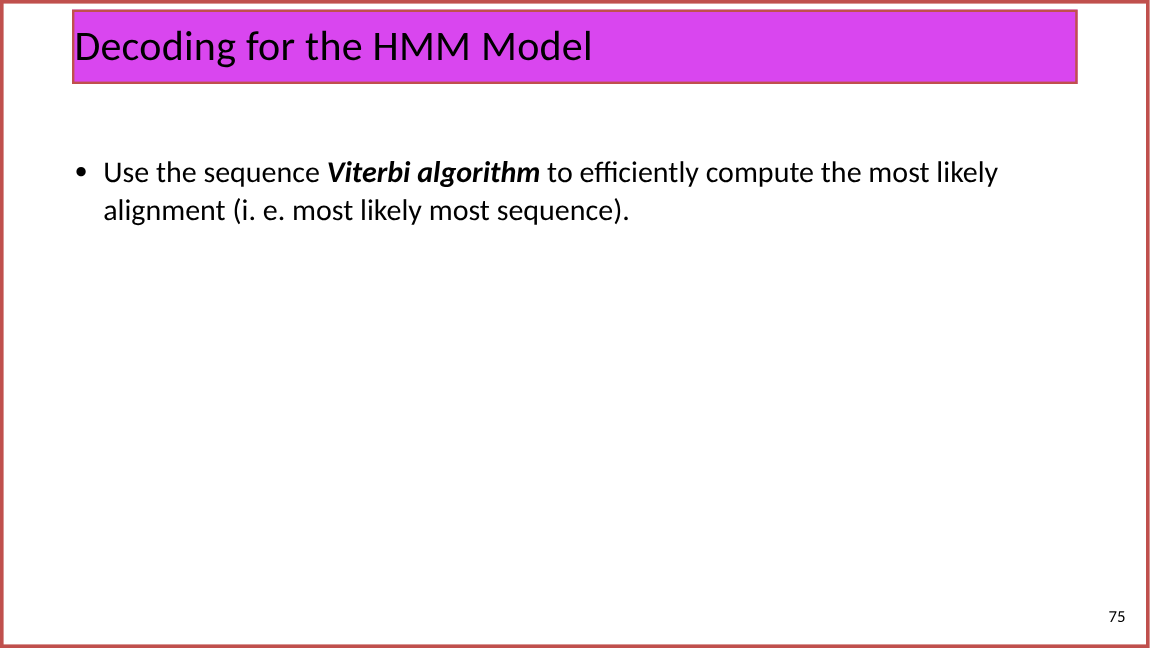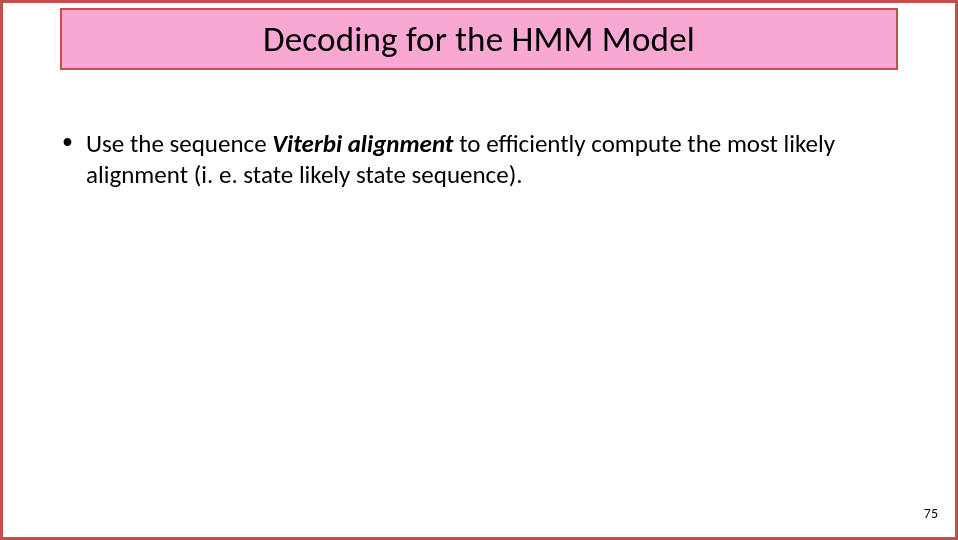--- a/index.html
+++ b/index.html
@@ -24,24 +24,24 @@
     border: 3px solid #c0504d;
     pointer-events: none;
   }
   .title-box {
     position: absolute;
     top: 8px;
     left: 60px;
     width: 838px;
     height: 62px;
     border: 2.5px solid #c0504d;
-    background: #f9a8d4;
+    background: #d946ef;
     display: flex;
     align-items: center;
-    justify-content: center;
+    justify-content: flex-start;
   }
   .title-text {
     font-size: 35px;
     color: #000000;
     font-weight: 400;
     letter-spacing: 0.2px;
   }
   .content-area {
     position: absolute;
     top: 128px;
@@ -81,20 +81,20 @@
 <body>
 
 <div class="title-box">
   <div class="title-text">Decoding for the HMM Model</div>
 </div>
 
 <div class="content-area">
   <div class="bullet-item">
     <div class="bullet-marker">•</div>
     <div class="bullet-text">
-      <span>Use the sequence </span><span class="bold-italic">Viterbi alignment</span><span> to efficiently compute the most likely alignment (i. e. state likely state sequence).</span>
+      <span>Use the sequence </span><span class="bold-italic">Viterbi algorithm</span><span> to efficiently compute the most likely alignment (i. e. most likely most sequence).</span>
     </div>
   </div>
 </div>
 
 <div class="page-number">75</div>
 
 <div class="slide-border"></div>
 
 </body></html>

